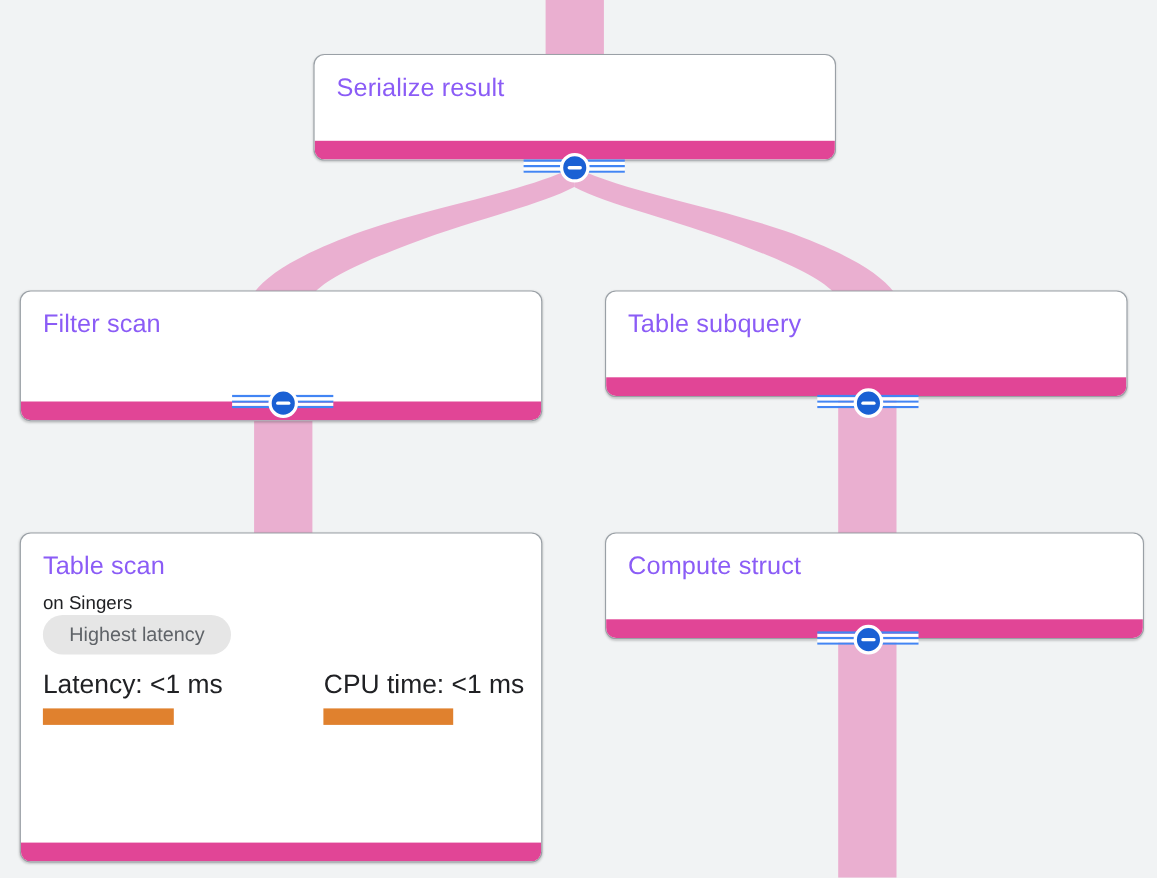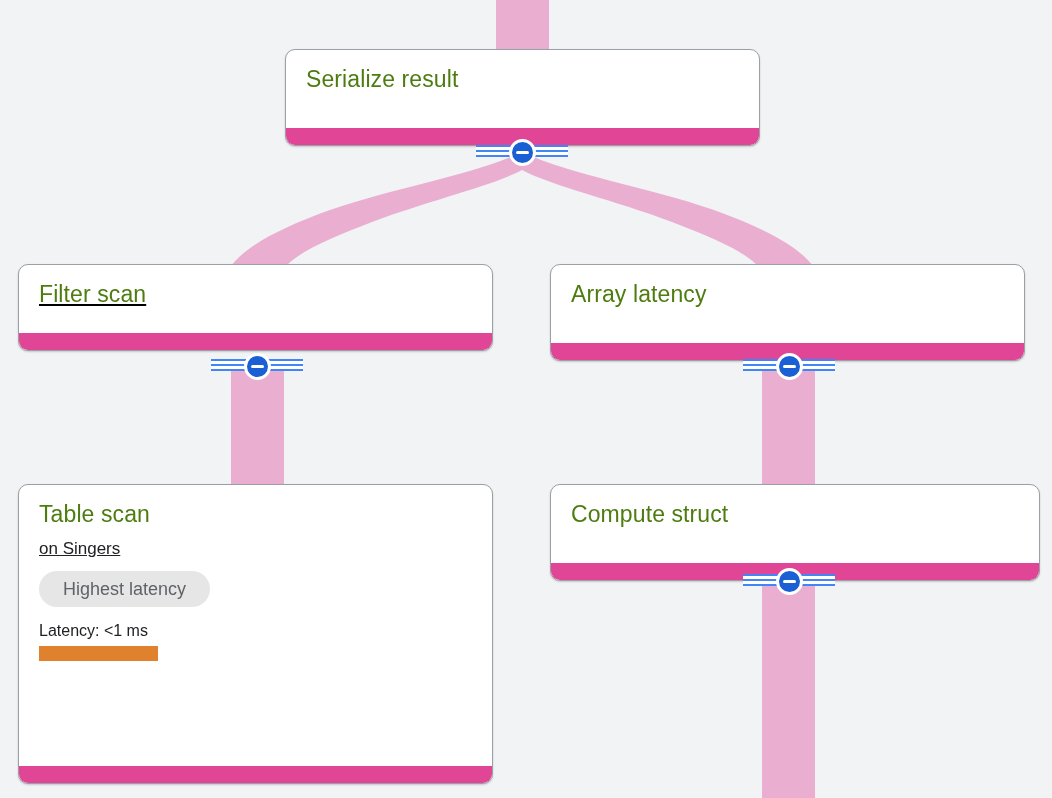--- a/index.html
+++ b/index.html
@@ -34,57 +34,56 @@
   .node-body {
     flex: 1 1 auto;
     padding: 16px 20px 10px 20px;
     display: flex;
     flex-direction: column;
     align-items: flex-start;
   }
   .node-title {
     font-size: 23px;
     font-weight: 500;
-    color: #4d7c0f;
+    color: #8b5cf6;
     letter-spacing: 0.1px;
     line-height: 1.2;
     white-space: nowrap;
   }
   .node-subtitle {
     font-size: 17px;
     font-weight: 400;
     color: #202124;
     margin-top: 10px;
     line-height: 1.2;
     white-space: nowrap;
-    text-decoration: underline;
   }
   .badges {
-    margin-top: 12px;
+    margin-top: 0;
     display: flex;
     flex-direction: column;
     align-items: flex-end;
     gap: 6px;
   }
   .badge {
     background: #e6e6e6;
     color: #5f6368;
     font-size: 18px;
     line-height: 1;
     padding: 9px 24px;
     border-radius: 999px;
     white-space: nowrap;
   }
   .metrics {
     margin-top: 14px;
     display: flex;
     gap: 92px;
   }
   .metric-label {
-    font-size: 16px;
+    font-size: 24px;
     color: #202124;
     white-space: nowrap;
     line-height: 1.2;
   }
   .metric-bar {
     height: 15px;
     margin-top: 6px;
     background: #e0812e;
   }
   .node-footer {
@@ -164,48 +163,52 @@
     <rect x="762" y="576" width="53" height="230" fill="#eaafd0"></rect>
   </svg>
 
   <div class="node" style="left:285px; top:49px; width:475px; height:97px;">
     <div class="node-body">
       <div class="node-title">Serialize result</div>
     </div>
     <div class="node-footer"></div>
   </div>
 
-  <div class="node" style="left:18px; top:264px; width:475px; height:87px;text-decoration:underline;">
+  <div class="node" style="left:18px; top:264px; width:475px; height:119px;">
     <div class="node-body">
       <div class="node-title">Filter scan</div>
     </div>
     <div class="node-footer"></div>
   </div>
 
   <div class="node" style="left:550px; top:264px; width:475px; height:97px;">
     <div class="node-body">
-      <div class="node-title">Array latency</div>
+      <div class="node-title">Table subquery</div>
     </div>
     <div class="node-footer"></div>
   </div>
 
   <div class="node" style="left:18px; top:484px; width:475px; height:300px;">
     <div class="node-body">
       <div class="node-title">Table scan</div>
       <div class="node-subtitle">on Singers</div>
 
       <div class="badges">
         <div class="badge">Highest latency</div>
       </div>
 
       <div class="metrics">
         <div>
           <div class="metric-label">Latency: &lt;1 ms</div>
           <div class="metric-bar" style="width:119px;"></div>
         </div>
+        <div>
+          <div class="metric-label">CPU time: &lt;1 ms</div>
+          <div class="metric-bar" style="width:118px;"></div>
+        </div>
       </div>
     </div>
     <div class="node-footer"></div>
   </div>
 
   <div class="node" style="left:550px; top:484px; width:490px; height:97px;">
     <div class="node-body">
       <div class="node-title">Compute struct</div>
     </div>
     <div class="node-footer"></div>

